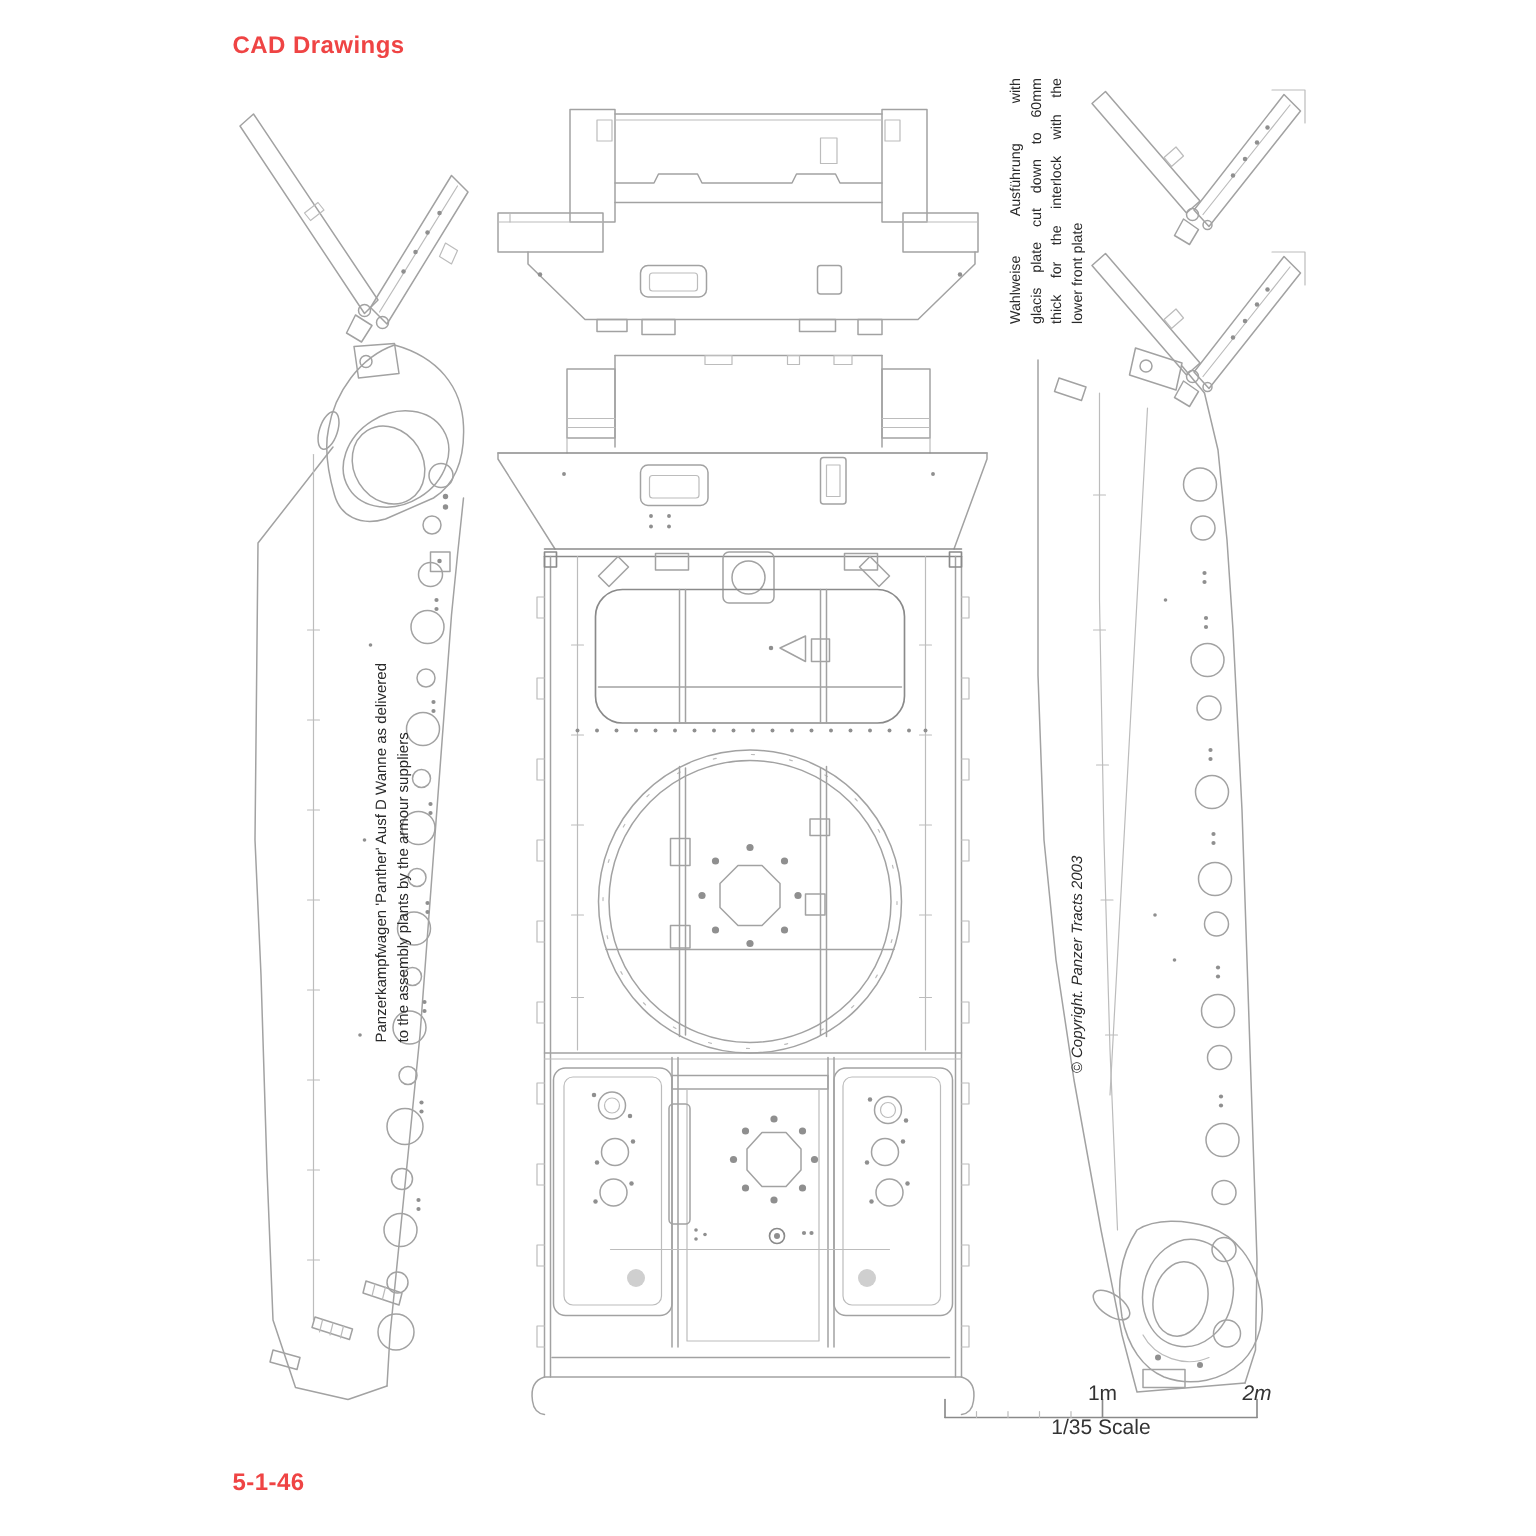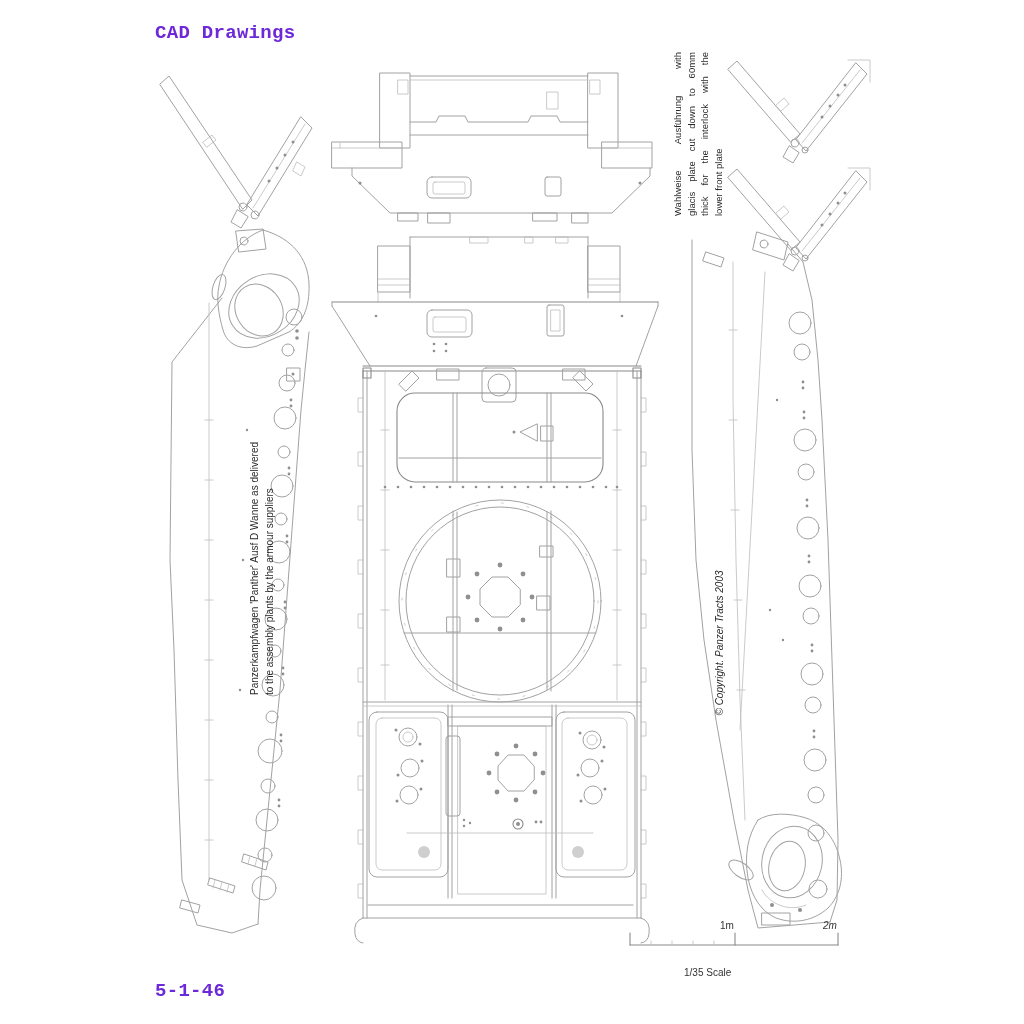--- a/index.html
+++ b/index.html
@@ -5,27 +5,27 @@
   html,body{margin:0;padding:0;background:#ffffff;}
   .page{position:relative;width:1024px;height:1024px;background:#ffffff;overflow:hidden;
         font-family:"Liberation Sans",sans-serif;color:#1c1c1c;}
   svg{position:absolute;left:0;top:0;}
   .ln{stroke:#a2a2a2;fill:none;stroke-width:1;stroke-linejoin:round;stroke-linecap:round;}
   .dk{stroke:#8a8a8a;fill:none;stroke-width:1.1;stroke-linejoin:round;stroke-linecap:round;}
   .lt{stroke:#bcbcbc;fill:none;stroke-width:.8;stroke-linejoin:round;stroke-linecap:round;}
   .dot{fill:#8f8f8f;stroke:none;}
   .blob{fill:#cfcfcf;stroke:none;}
   .txt{position:absolute;white-space:nowrap;}
-  .serifb{font-family:Liberation Mono, monospace;font-weight:bold;font-size:19px;letter-spacing:.3px;color:#6d28d9;}
+  .serifb{font-family:Liberation Sans, sans-serif;font-weight:bold;font-size:16px;letter-spacing:.3px;color:#ef4444;}
   .rot{transform:rotate(-90deg);transform-origin:50% 50%;}
   .anno{font-size:10px;line-height:15px;color:#2a2a2a;white-space:nowrap;}
   .annoG{font-size:9.5px;line-height:13.5px;color:#2a2a2a;}
   .jline{text-align:justify;text-align-last:justify;}
   .ital{font-style:italic;}
-  .scale-lbl{font-size:10px;color:#333;text-align:left;}
+  .scale-lbl{font-size:14px;color:#333;text-align:center;}
 </style>
 </head>
 <body>
 
 <div class="page">
 
   <svg width="1024" height="1024" viewBox="0 0 1024 1024">
 
     <g>
       <rect class="ln" x="380" y="73" width="30" height="75"></rect>
@@ -373,15 +373,15 @@
     <div class="jline">Wahlweise Ausführung with</div>
     <div class="jline">glacis plate cut down to 60mm</div>
     <div class="jline">thick for the interlock with the</div>
     <div>lower front plate</div>
   </div>
 
   <div class="txt anno ital rot" style="left:624px;top:614px;width:190px;height:13px;line-height:13px;">© Copyright. Panzer Tracts 2003</div>
 
   <div class="txt scale-lbl" style="left:720px;top:920px;width:30px;">1m</div>
   <div class="txt scale-lbl" style="left:823px;top:920px;width:30px;font-style:italic;">2m</div>
-  <div class="txt scale-lbl" style="left:684px;top:943px;width:100px;margin-top:24px;">1/35 Scale</div>
+  <div class="txt scale-lbl" style="left:684px;top:943px;width:100px;">1/35 Scale</div>
 
 </div>
 
 </body></html>

